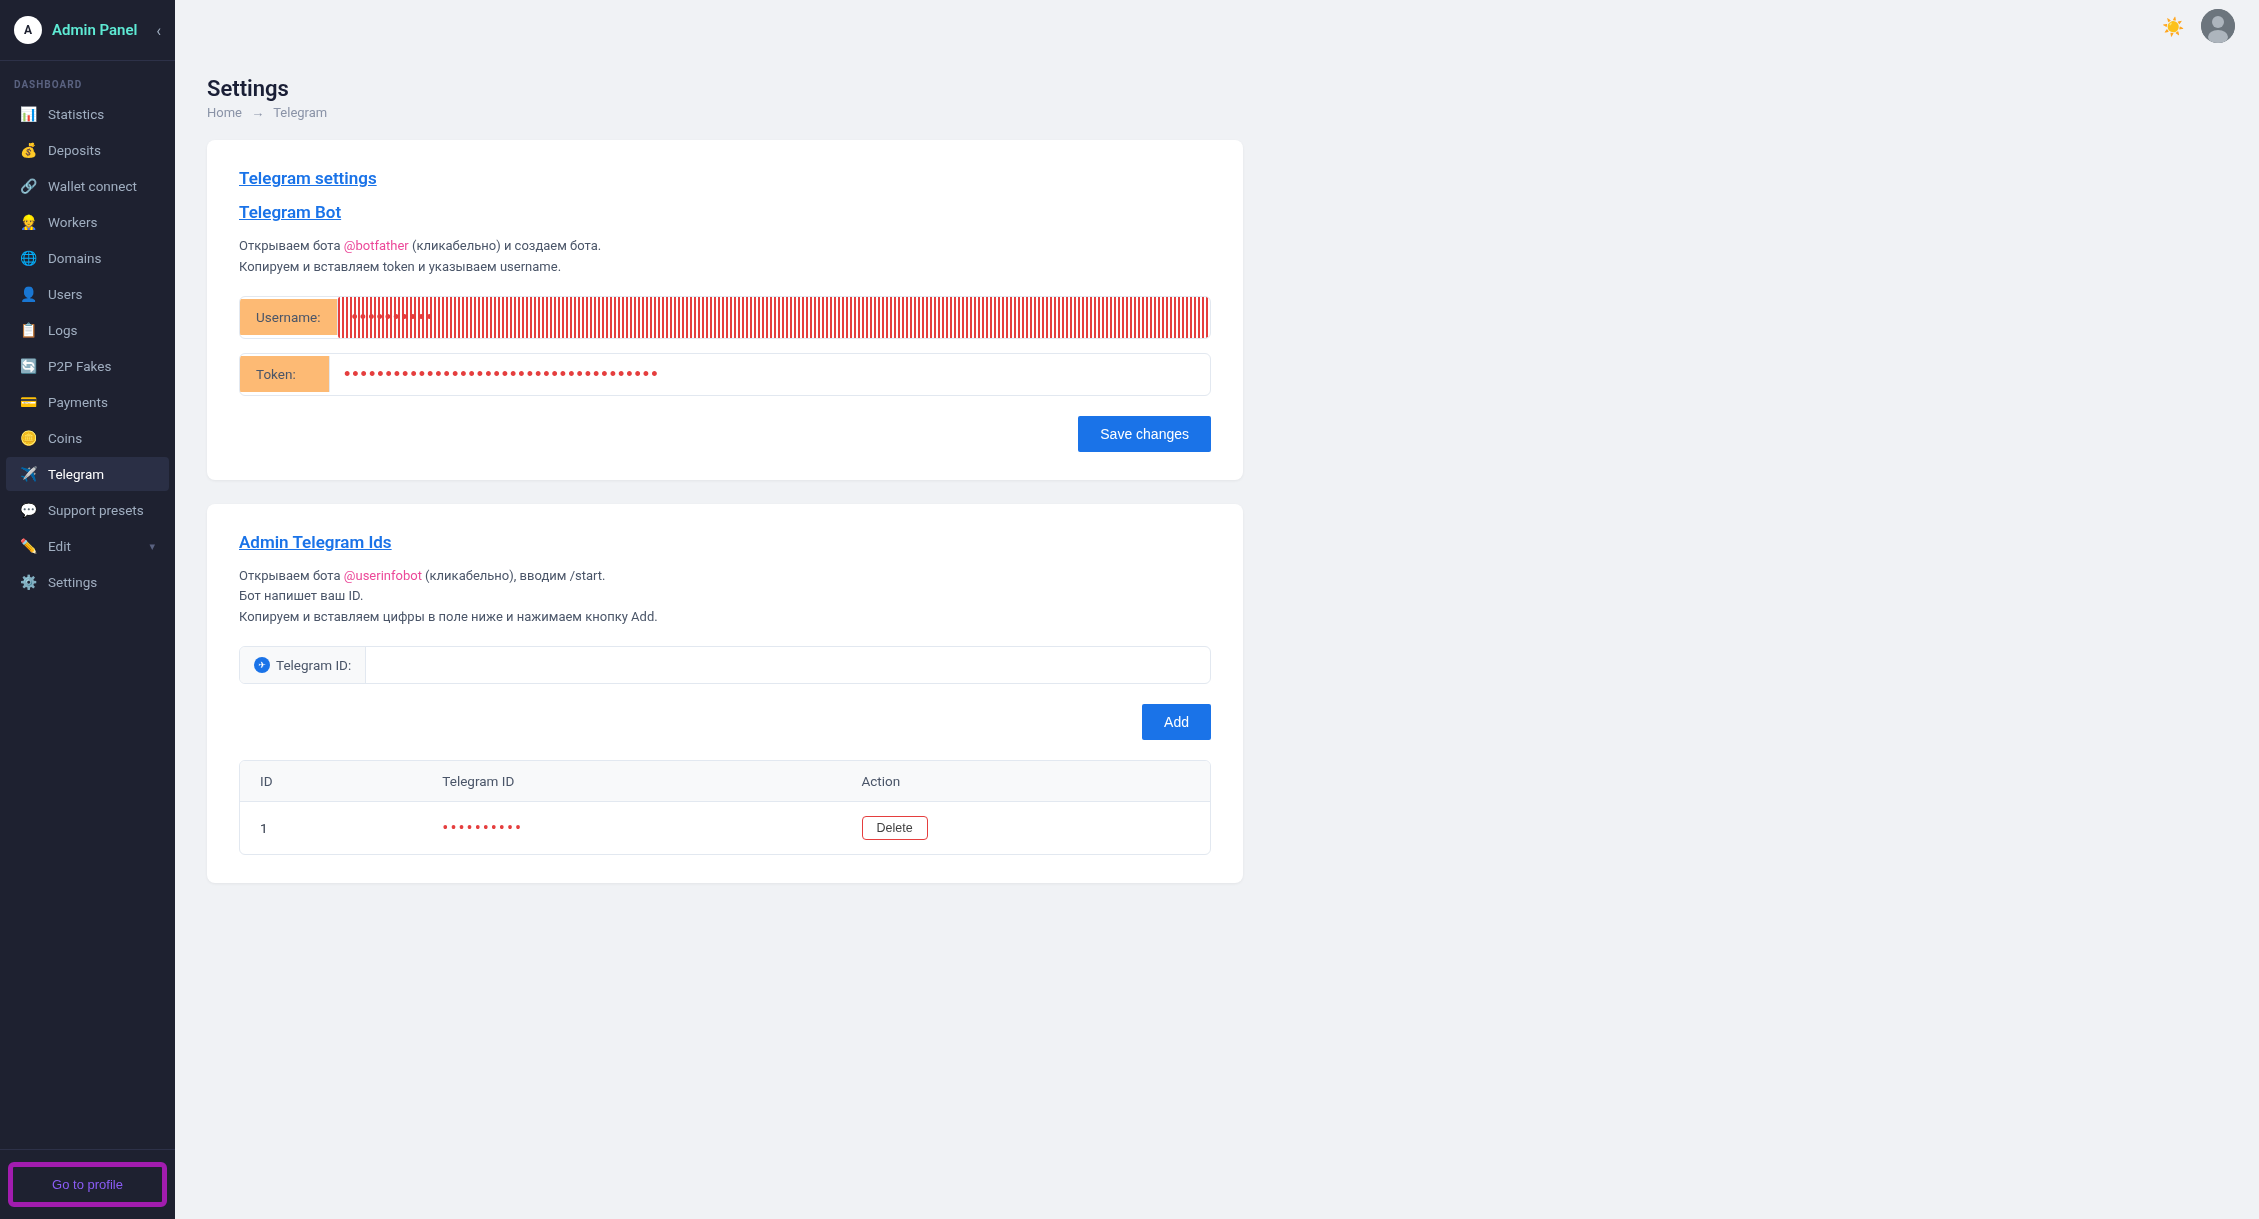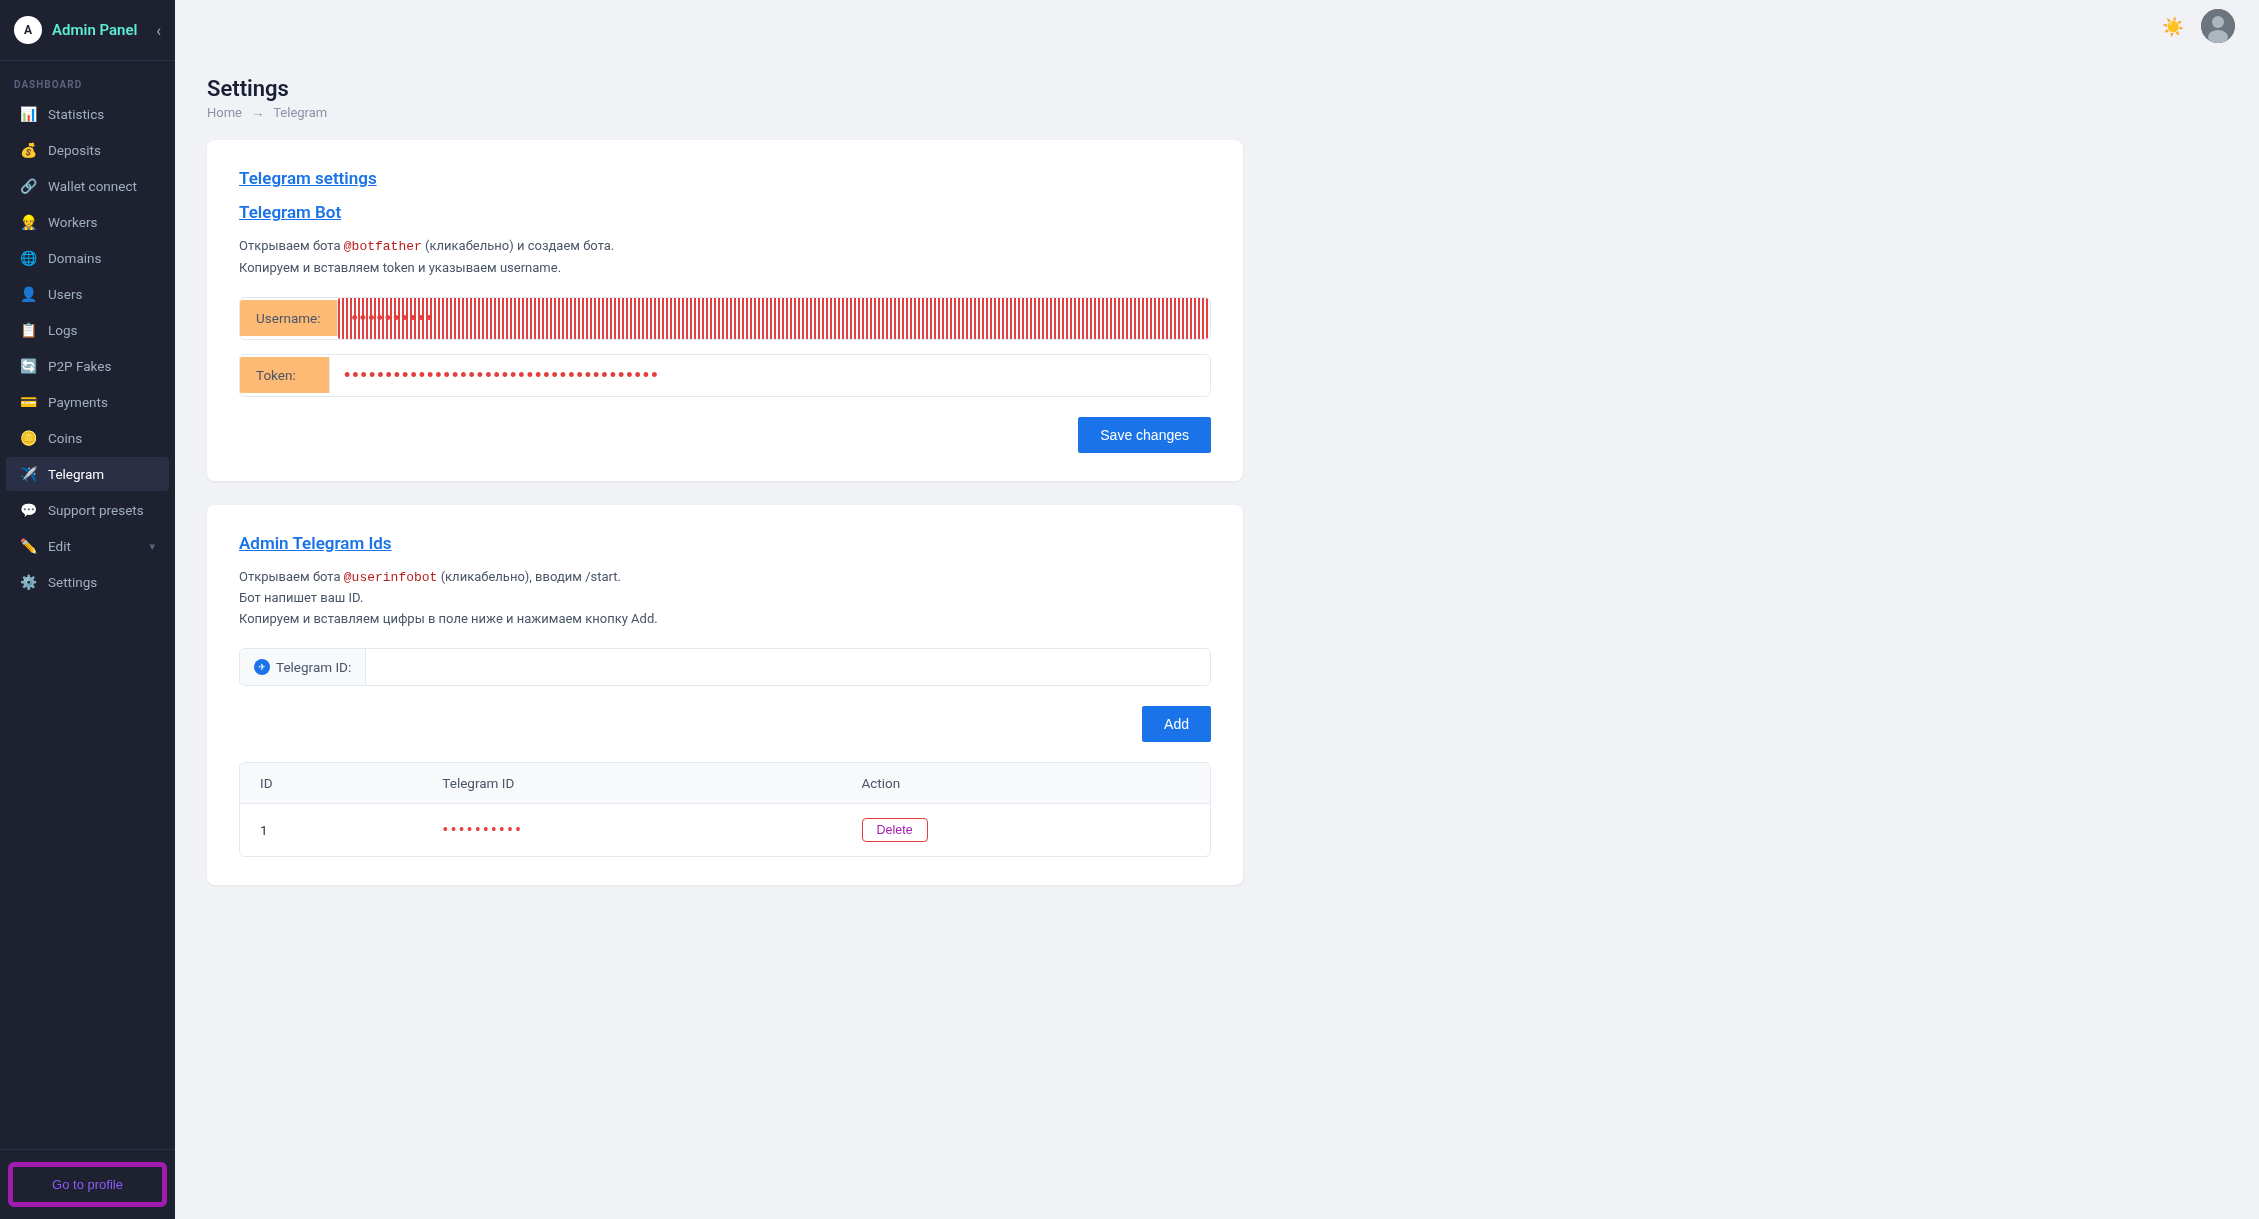--- a/index.html
+++ b/index.html
@@ -150,21 +150,21 @@
       color: #1a73e8;
       text-decoration: underline;
       margin-bottom: 14px;
     }
     .card-desc {
       font-size: 13px;
       color: #4a5568;
       margin-bottom: 18px;
       line-height: 1.6;
     }
-    .card-desc a { color: #b91c1c; text-decoration: none; font-family: Liberation Mono, monospace; }
+    .card-desc a { color: #ec4899; text-decoration: none; }
 
     
     .input-row {
       display: flex;
       align-items: center;
       border: 1px solid #e2e8f0;
       border-radius: 6px;
       margin-bottom: 14px;
       overflow: hidden;
       background: #fff;
@@ -268,21 +268,21 @@
       border-bottom: 1px solid #f0f2f5;
     }
     tbody tr:last-child { border-bottom: none; }
     tbody td {
       padding: 14px 20px;
       color: #2d3748;
     }
     .delete-btn {
       background: transparent;
       border: 1px solid #e53e3e;
-      color: #a21caf;
+      color: #404040;
       padding: 4px 14px;
       border-radius: 4px;
       font-size: 12.5px;
       cursor: pointer;
     }
 
     
     .redacted {
       background: repeating-linear-gradient(
         90deg,

